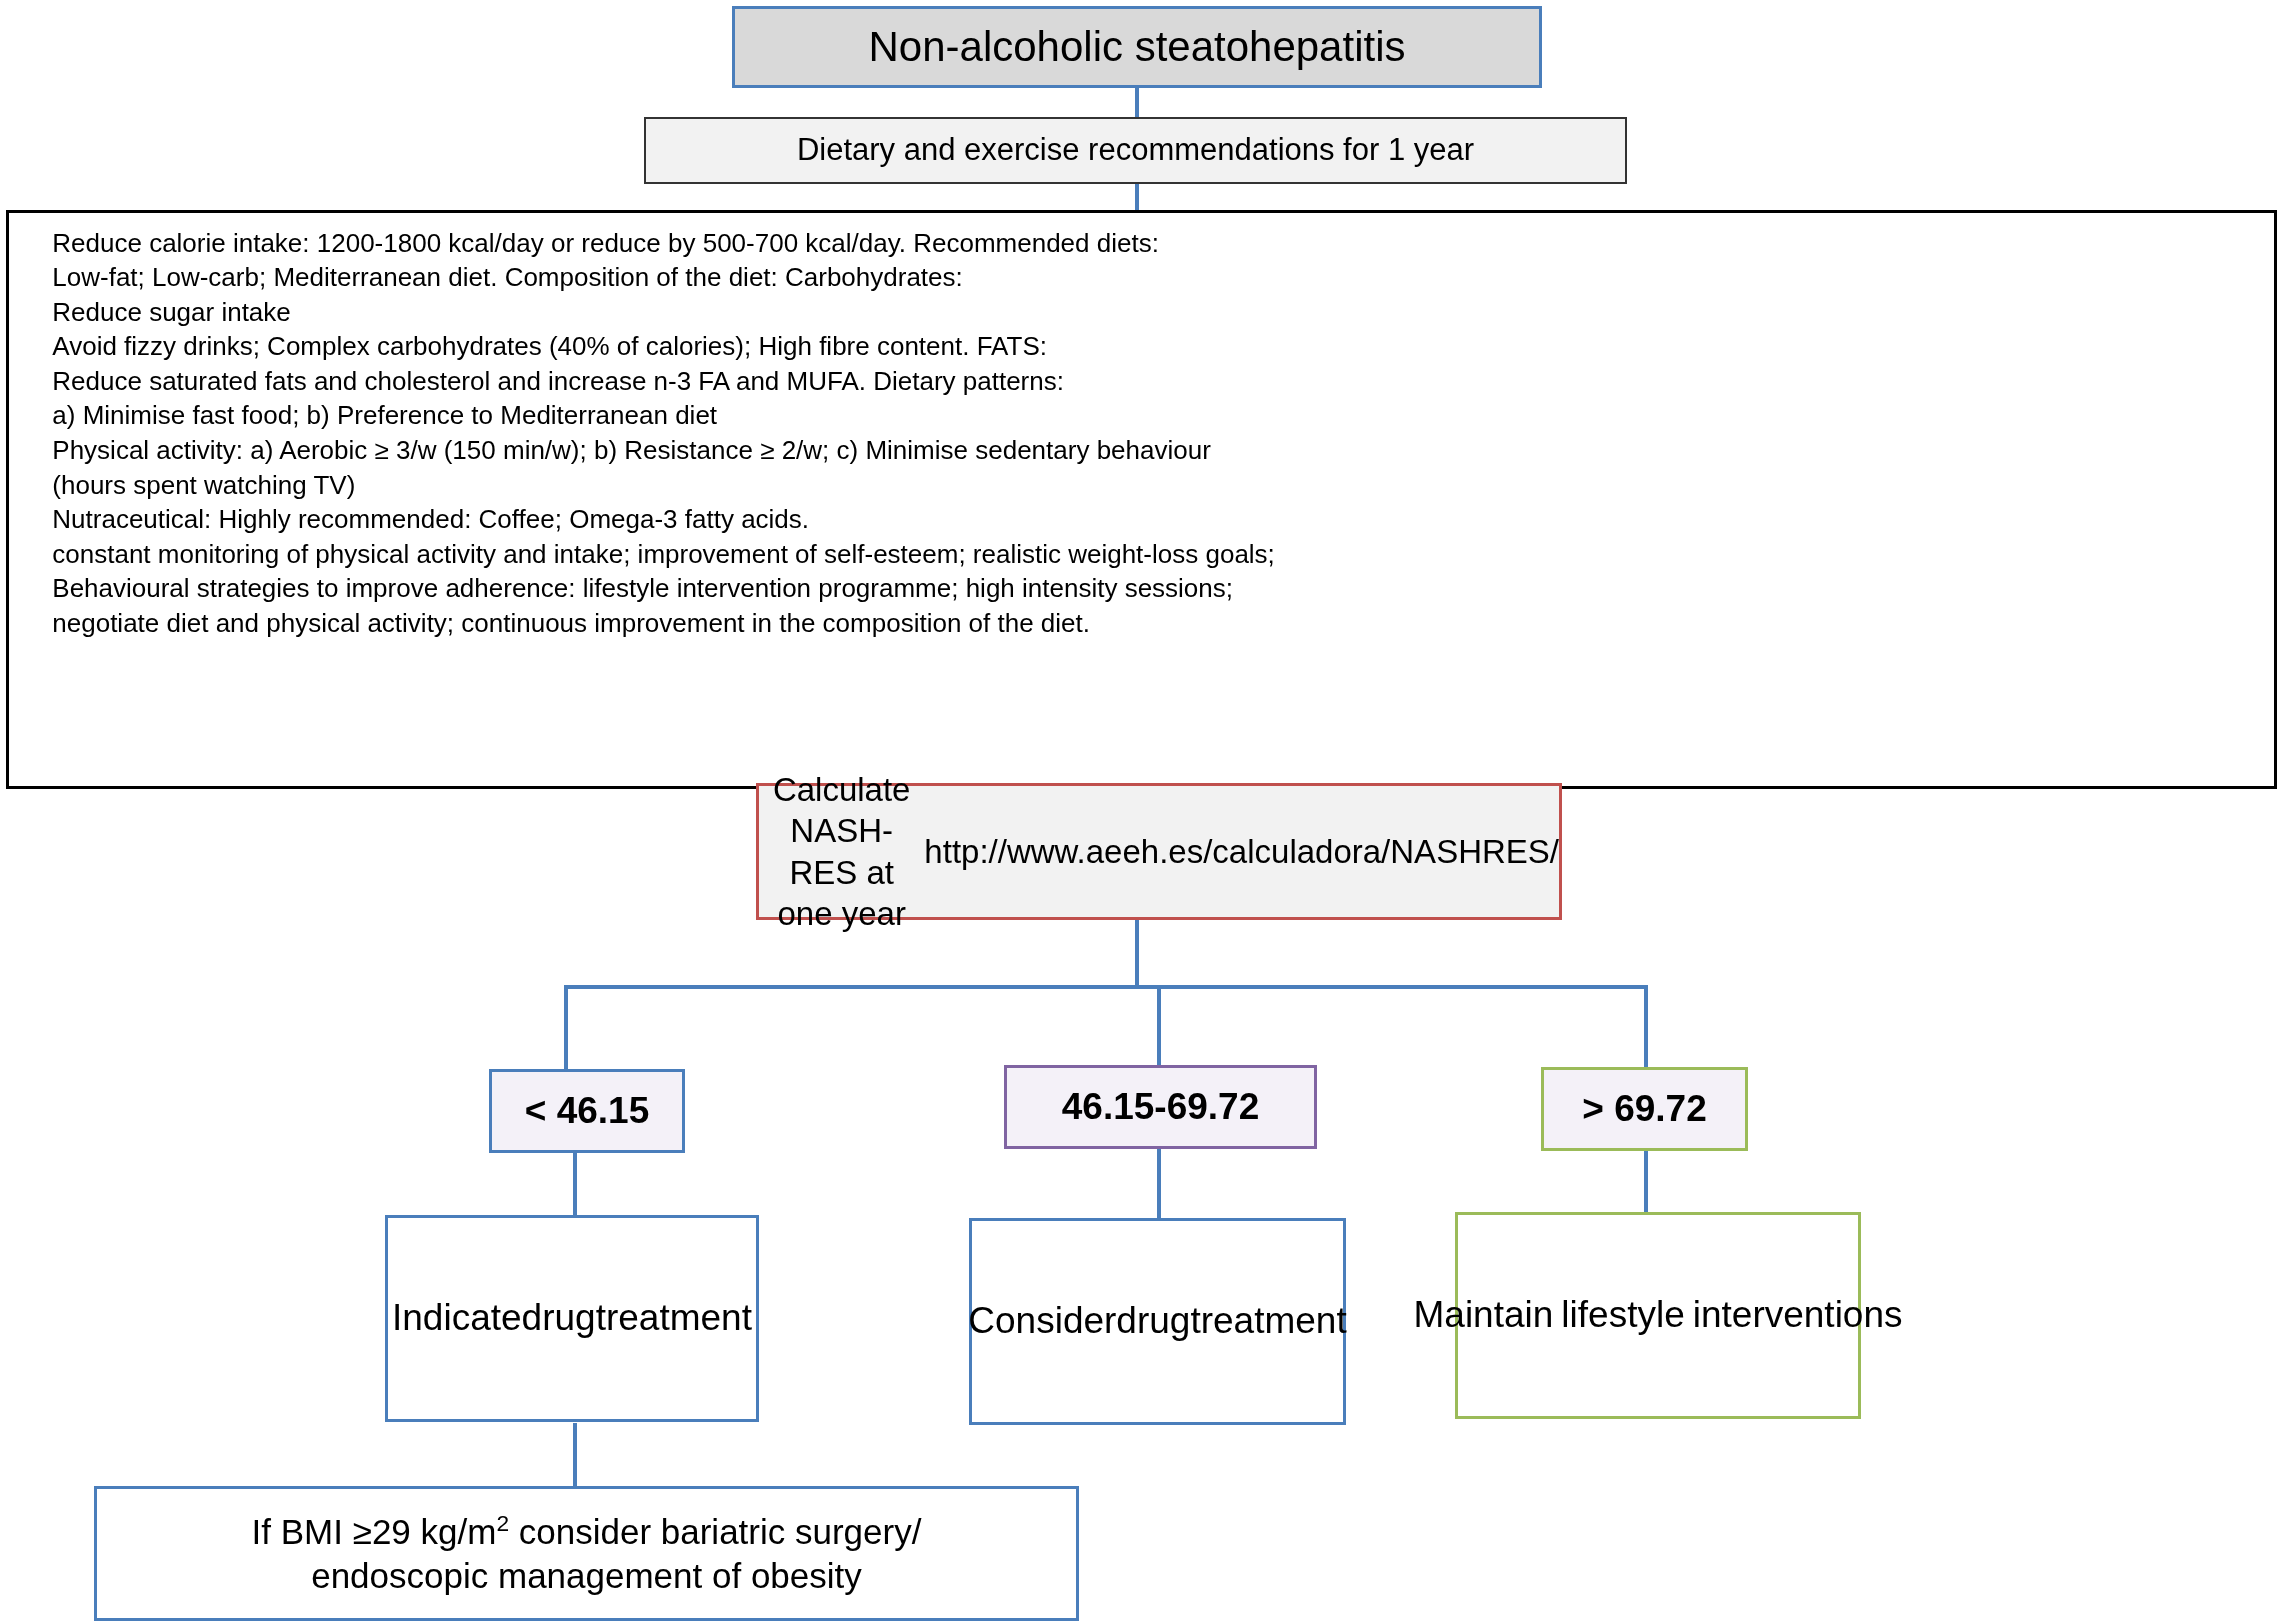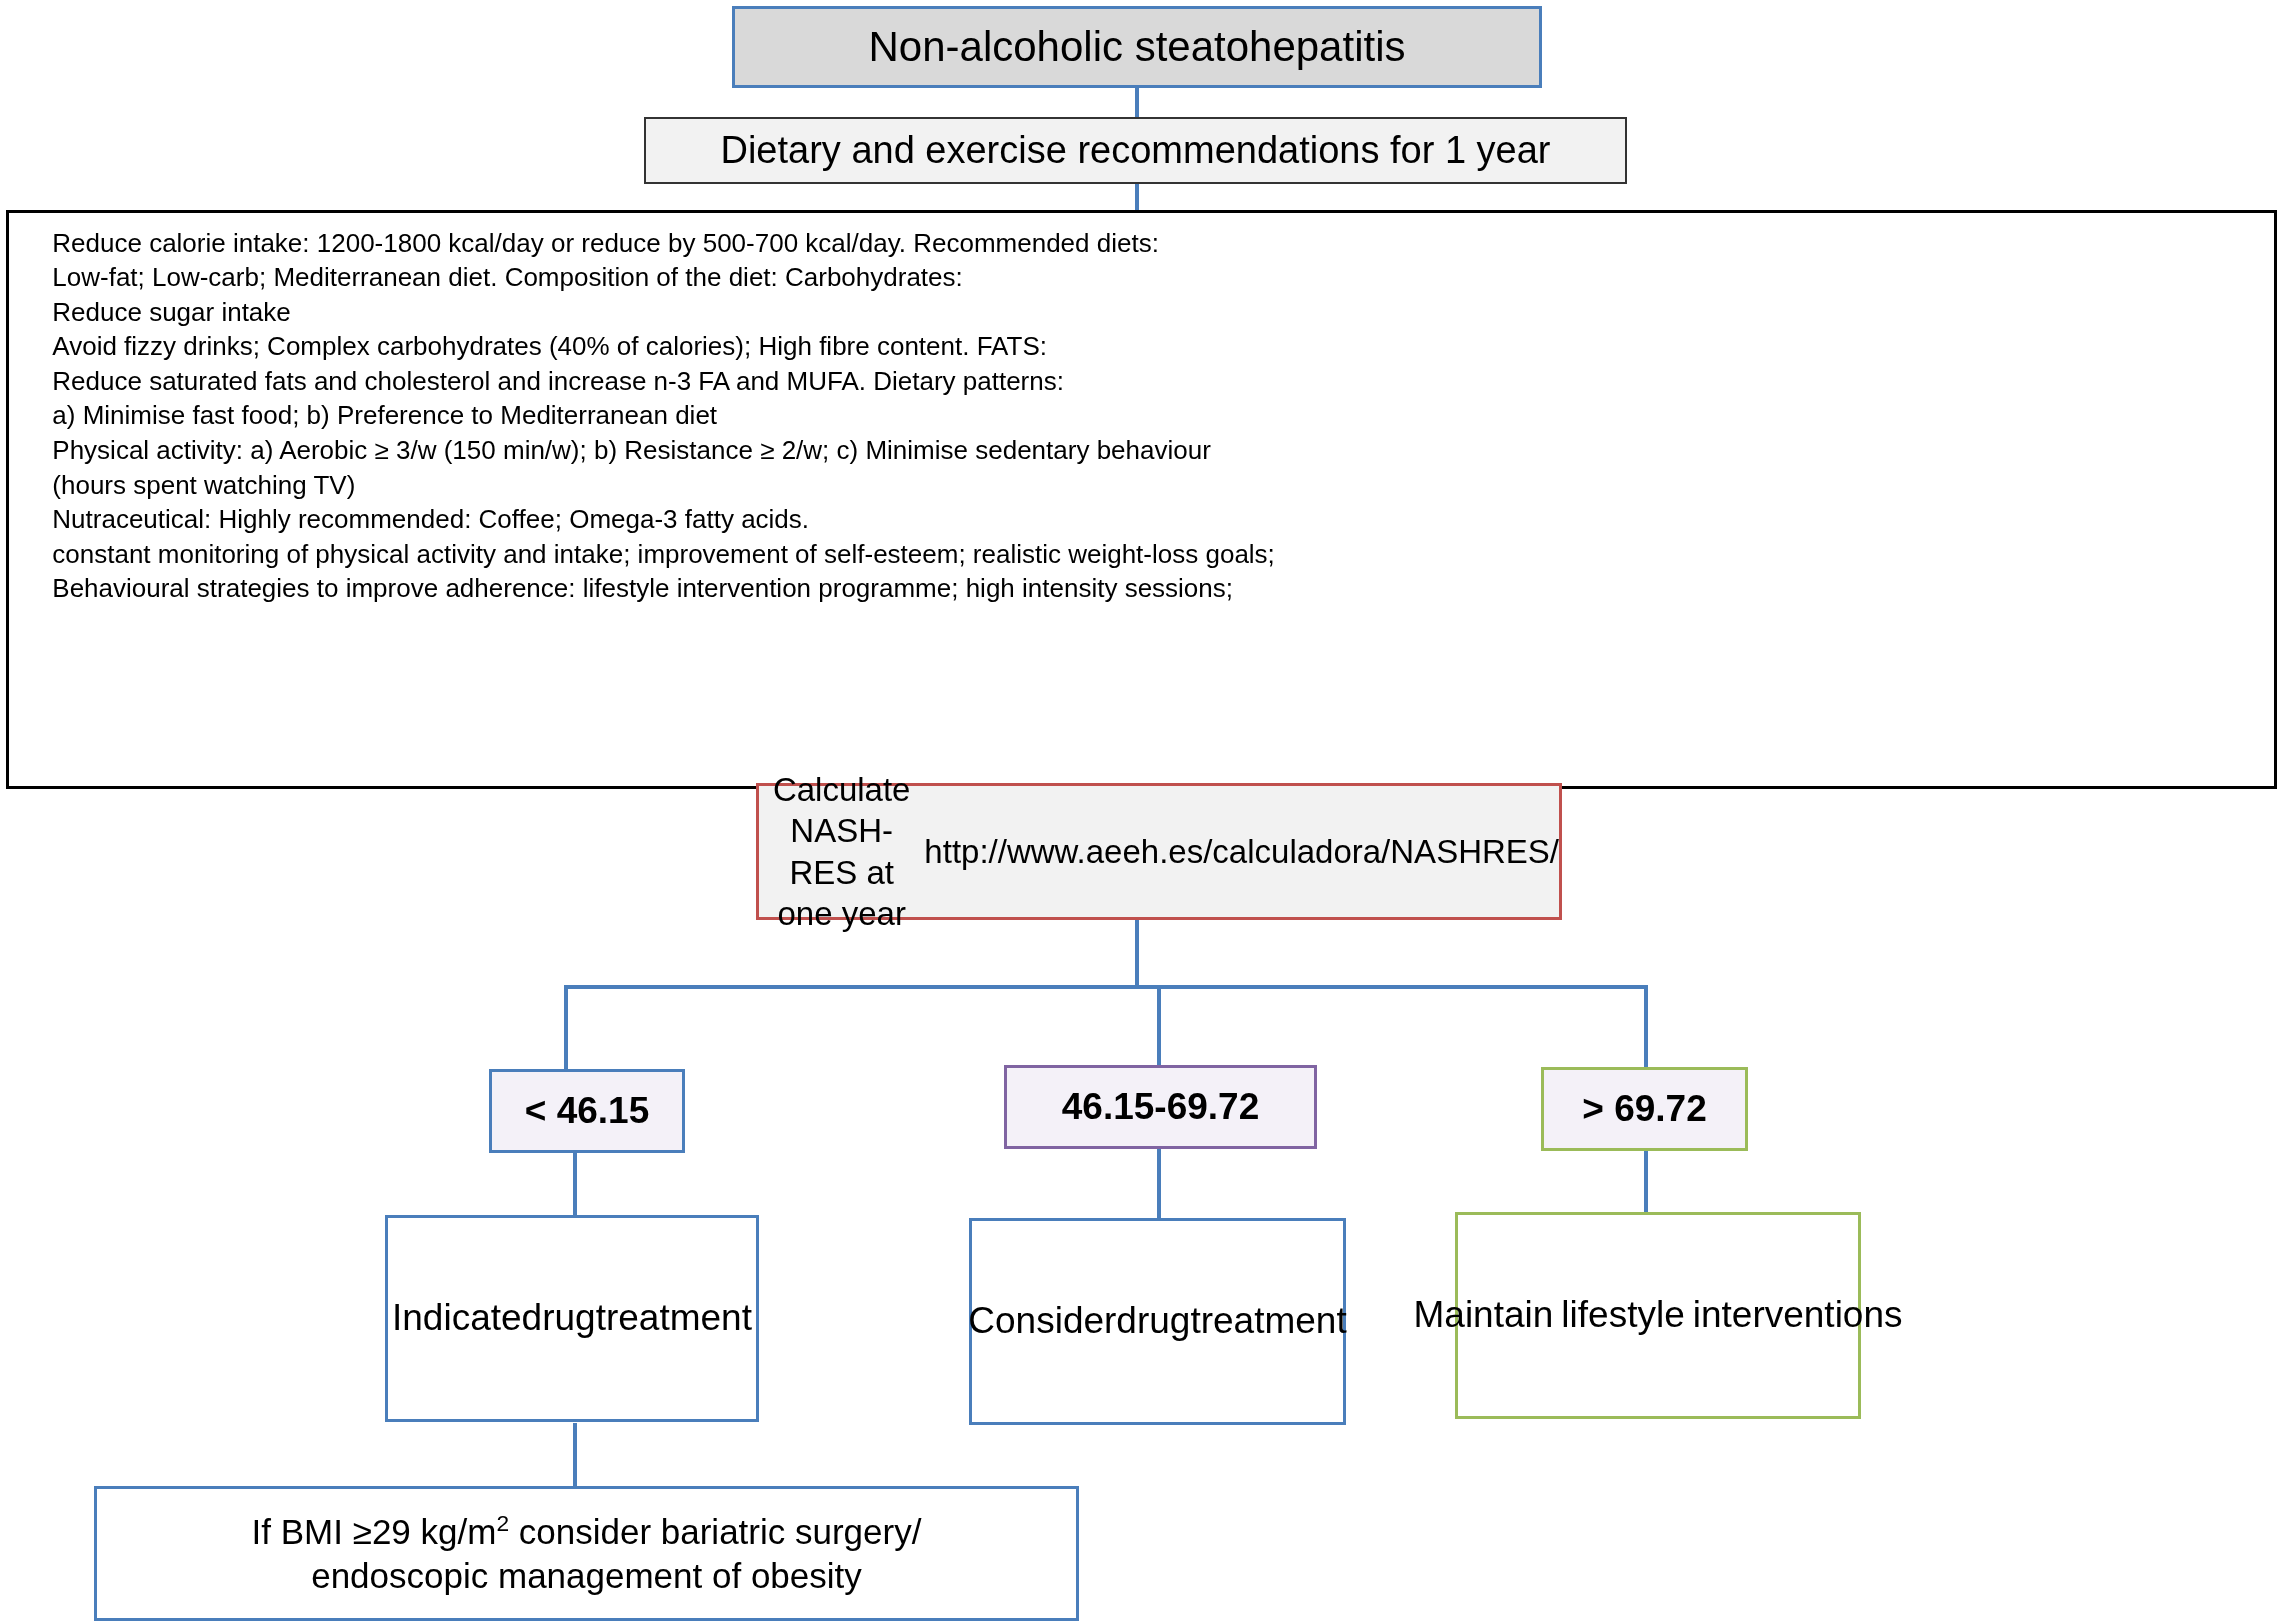--- a/index.html
+++ b/index.html
@@ -46,21 +46,21 @@
   }
 
   
   #recs-header-box {
     left: 644px;
     top: 117px;
     width: 983px;
     height: 67px;
     background: #f2f2f2;
     border: 2.3px solid #333333;
-    font-size: 38px;
+    font-size: 31px;
   }
 
   
   #details-box {
     left: 6.3px;
     top: 210px;
     width: 2271px;
     height: 579px;
     border: 3.1px solid #000000;
     background: #ffffff;
@@ -183,20 +183,21 @@
     <p>Low-fat; Low-carb; Mediterranean diet. Composition of the diet: Carbohydrates:</p>
     <p>Reduce sugar intake</p>
     <p>Avoid fizzy drinks; Complex carbohydrates (40% of calories); High fibre content. FATS:</p>
     <p>Reduce saturated fats and cholesterol and increase n-3 FA and MUFA. Dietary patterns:</p>
     <p>a) Minimise fast food; b) Preference to Mediterranean diet</p>
     <p>Physical activity: a) Aerobic ≥ 3/w (150 min/w); b) Resistance ≥ 2/w; c) Minimise sedentary behaviour</p>
     <p>(hours spent watching TV)</p>
     <p>Nutraceutical: Highly recommended: Coffee; Omega-3 fatty acids.</p>
     <p>constant monitoring of physical activity and intake; improvement of self-esteem; realistic weight-loss goals;</p>
     <p>Behavioural strategies to improve adherence: lifestyle intervention programme; high intensity sessions;</p>
+    <p>negotiate diet and physical activity; continuous improvement in the composition of the diet.</p>
   </div>
 
   <div class="node" id="nashres-box">
     <span>Calculate NASH-RES at one year</span>
     <span>http://www.aeeh.es/calculadora/NASHRES/</span>
   </div>
 
   <div class="node score-box" id="score-low">&lt; 46.15</div>
   <div class="node score-box" id="score-mid">46.15-69.72</div>
   <div class="node score-box" id="score-high">&gt; 69.72</div>

